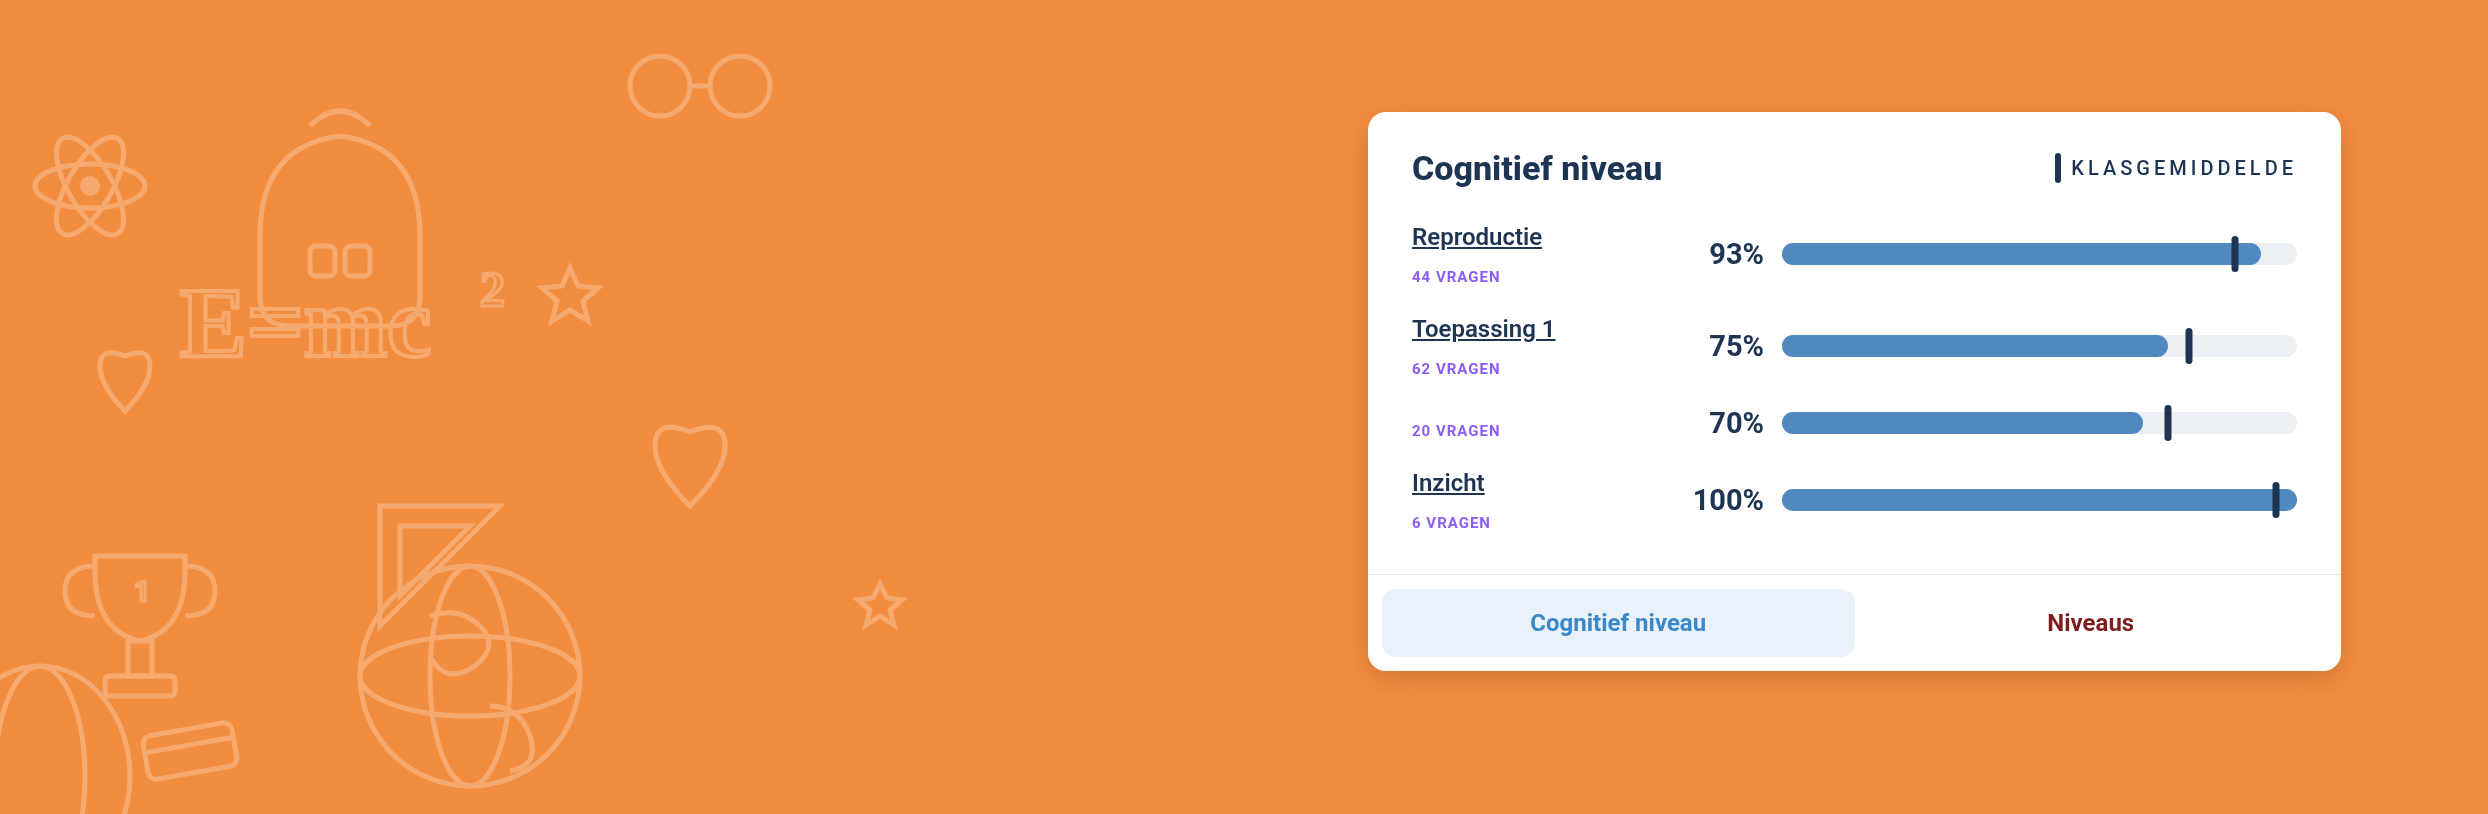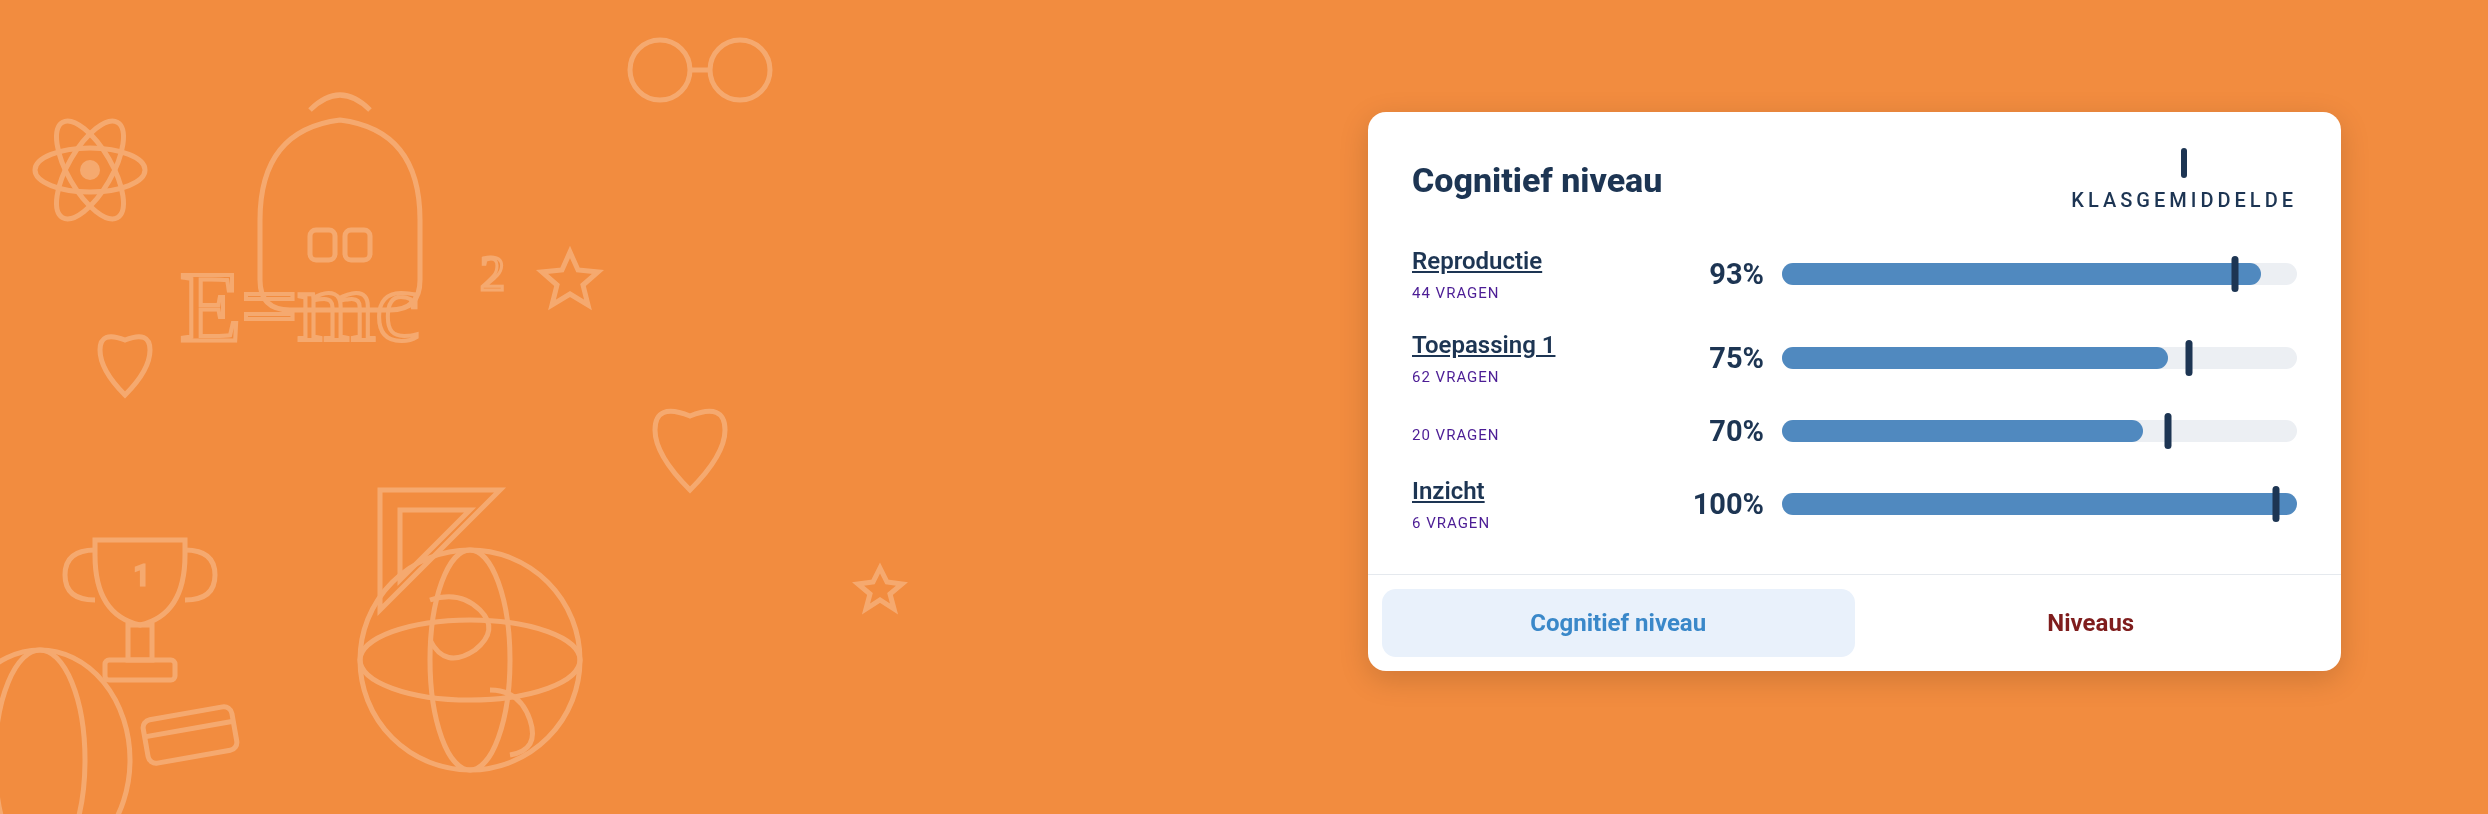--- a/index.html
+++ b/index.html
@@ -6,25 +6,26 @@
     body {
       font-family: -apple-system, BlinkMacSystemFont, 'Segoe UI', Roboto, Helvetica, Arial, sans-serif;
       background: #f28c3f;
       width: 2488px;
       height: 814px;
       position: relative;
       overflow: hidden;
     }
     .bg-doodles {
       position: absolute;
-      top: 0; left: 0;
+      top: 16px; left: 0;
       width: 1000px;
       height: 594px;
       opacity: 0.25;
       pointer-events: none;
+      font-weight: bold;
     }
     .bg-doodles svg { stroke: #fff; fill: none; stroke-width: 5; }
     .card {
       position: absolute;
       top: 112px;
       left: 1368px;
       width: 973px;
       background: #fff;
       border-radius: 18px;
       box-shadow: 0 8px 30px rgba(0,0,0,0.15);
@@ -42,21 +43,20 @@
       color: #1d3553;
     }
     .legend {
       display: flex;
       align-items: center;
       gap: 10px;
       color: #1d3553;
       font-size: 20px;
       letter-spacing: 4px;
       font-weight: 500;
-      flex-direction: column;
     }
     .legend-marker {
       width: 6px;
       height: 30px;
       background: #1d3553;
       border-radius: 3px;
     }
     .rows {
       padding: 0 44px 28px 44px;
     }
@@ -71,24 +71,24 @@
     }
     .row-name {
       font-size: 24px;
       font-weight: 600;
       color: #1d3553;
       line-height: 1.25;
       text-decoration: underline;
     }
     .row-sub {
       font-size: 15px;
-      color: #4c1d95;
+      color: #8b5cf6;
       letter-spacing: 1px;
-      font-weight: 400;
-      margin-top: 8px;
+      font-weight: 700;
+      margin-top: 16px;
     }
     .row-percent {
       width: 90px;
       text-align: right;
       font-size: 29px;
       font-weight: 700;
       color: #1d3553;
       padding-right: 18px;
       flex-shrink: 0;
     }

